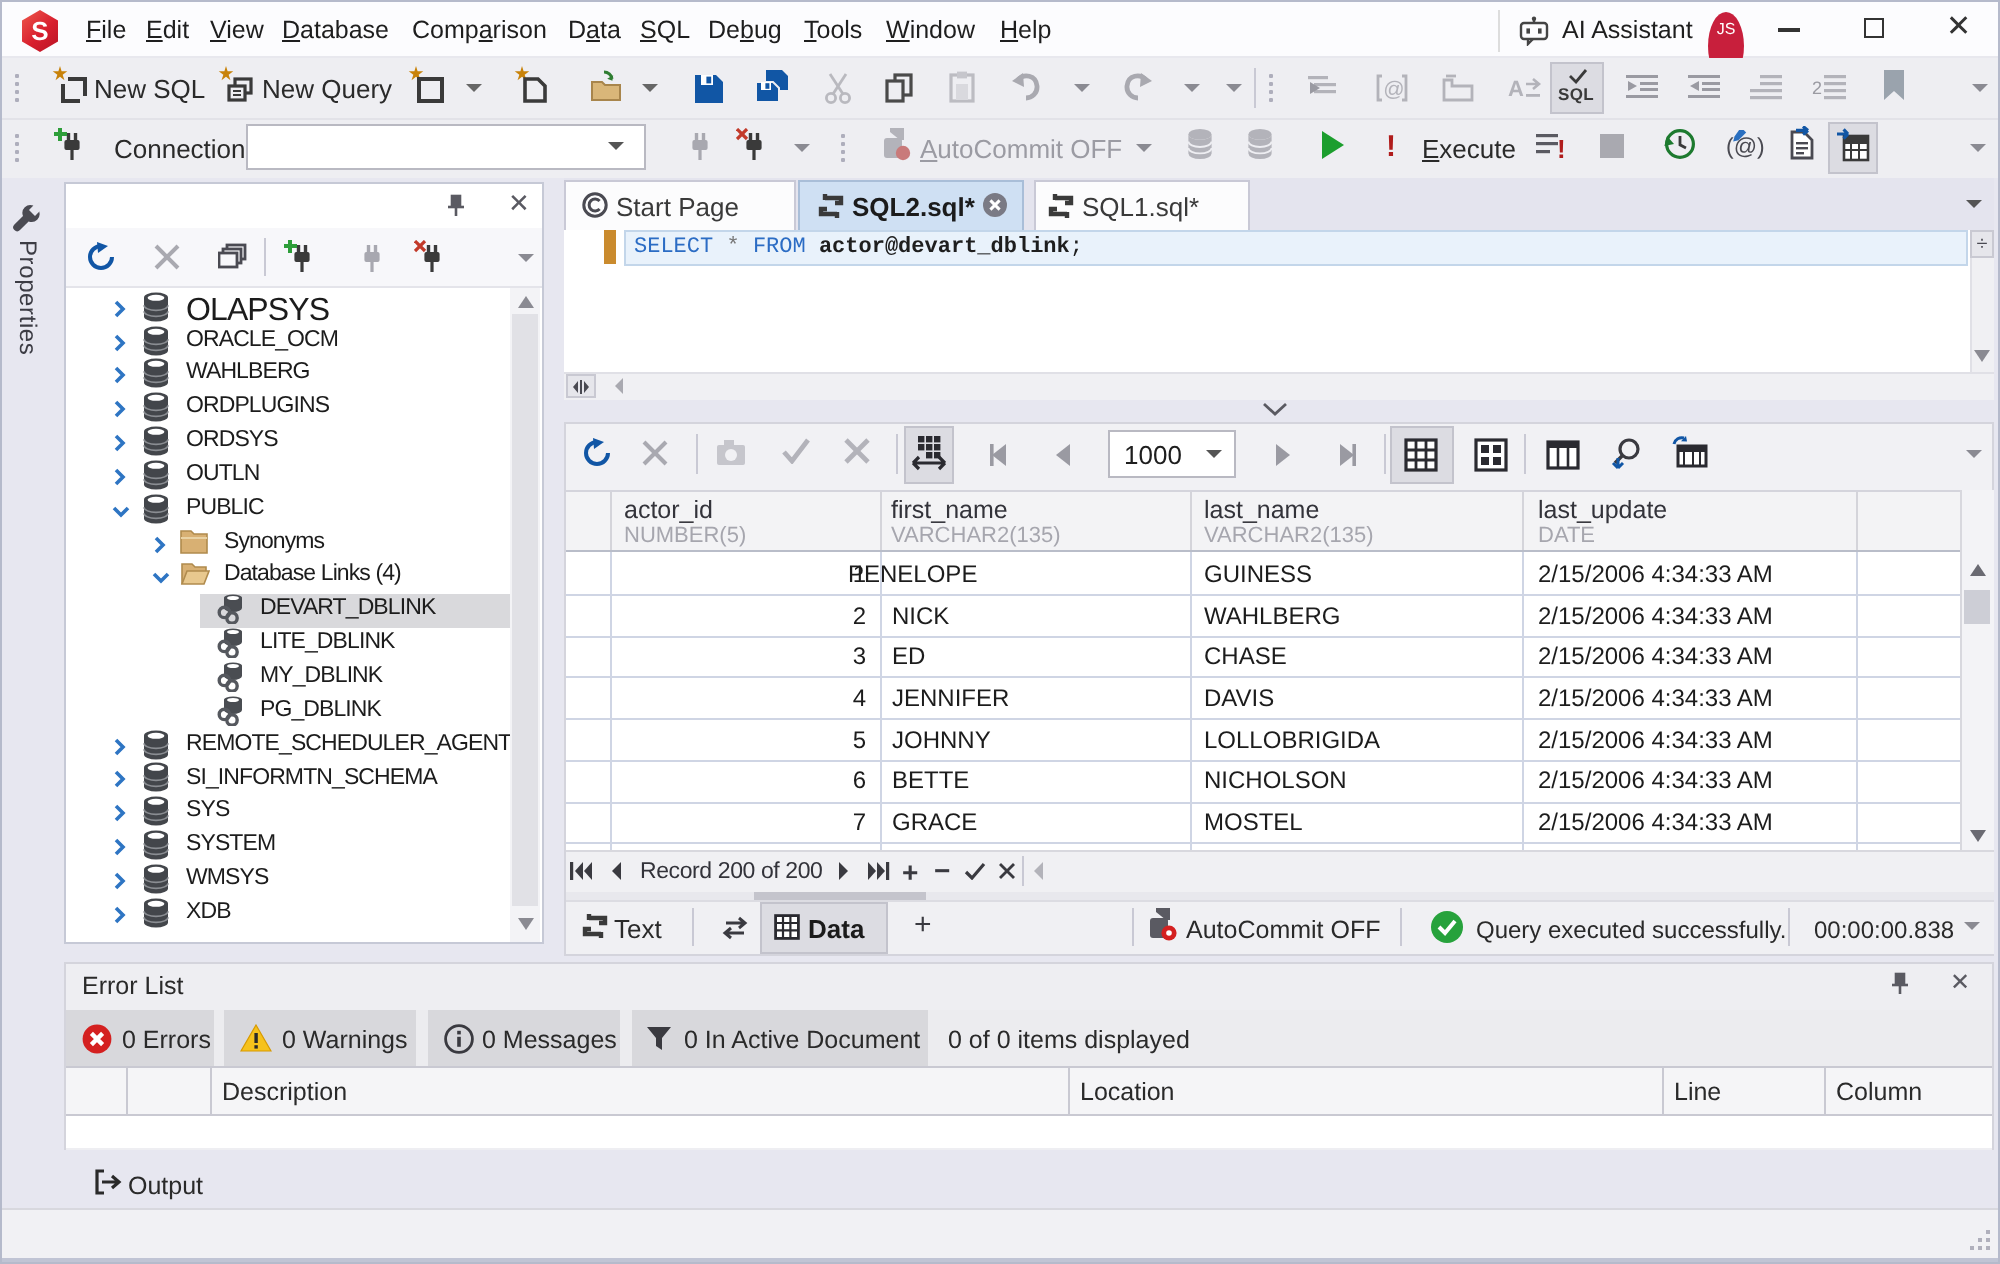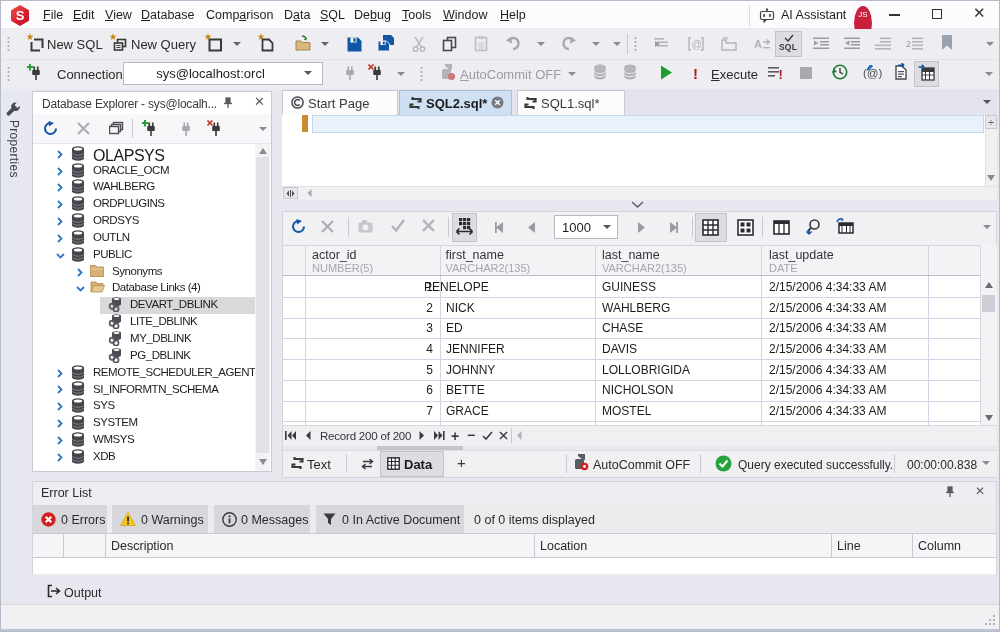--- a/index.html
+++ b/index.html
@@ -197,21 +197,20 @@
 <g fill="#3a3a3a">
         <rect x="5.2" y="6" width="7.6" height="5" rx="1"></rect>
         <rect x="6.4" y="2.5" width="1.7" height="4"></rect>
         <rect x="9.9" y="2.5" width="1.7" height="4"></rect>
         <rect x="8.2" y="11" width="1.6" height="5"></rect>
       </g>
       <path d="M3 0 H5 V2.5 H7.5 V4.5 H5 V7 H3 V4.5 H0.5 V2.5 H3 Z" fill="#2e9e3a" transform="translate(-1,-0.5)"></path>
     </svg>
 <div class="tb-txt" style="left:56px;top:66px">Connection</div>
 <div class="a" style="left:122px;top:61px;width:200px;height:23px;background:#fff;border:1px solid #b9b9c2"></div>
-<div class="a" style="left:122px;top:65px;width:175px;text-align:center;font-size:13px;color:#1e1e1e">sys@localhost:orcl</div>
 <div class="dd" style="left:303px;top:70px;border-top-color:#555"></div>
 <svg class="ico" style="left:340px;top:63px" width="16" height="17" viewBox="0 0 16 17">
 <g fill="#a8a8b0">
         <rect x="5.2" y="6" width="7.6" height="5" rx="1"></rect>
         <rect x="6.4" y="2.5" width="1.7" height="4"></rect>
         <rect x="9.9" y="2.5" width="1.7" height="4"></rect>
         <rect x="8.2" y="11" width="1.6" height="5"></rect>
       </g>
     </svg>
 <svg class="ico" style="left:367px;top:63px" width="16" height="17" viewBox="0 0 16 17">
@@ -290,21 +289,20 @@
       <rect x="4" y="4" width="12" height="3.5" fill="#3a3a3a"></rect>
       <path d="M0.5 3.5 H6 M6 3.5 L3.8 1.2 M6 3.5 L3.8 5.8" stroke="#1156a5" stroke-width="1.6" fill="none" transform="translate(0,-0.5)"></path>
     </svg>
 <div class="dd" style="left:984px;top:71px;border-top-color:#8a8a92"></div>
 <div class="a" style="left:0;top:88px;width:998px;height:515px;background:#e7e7f0"></div>
 <svg class="ico" style="left:5px;top:101px" width="15" height="15" viewBox="0 0 15 15">
       <path d="M13.5 3.5 a4 4 0 0 1 -5.2 5.2 L4 13 a1.8 1.8 0 0 1 -2.8 -2.8 L5.5 6 A4 4 0 0 1 10.7 0.8 L8.5 3 L11.5 6 L13.7 3.8 Z" fill="#4a4a52"></path>
     </svg>
 <div class="a" style="left:6px;top:119px;font-size:12px;color:#3c3c44;writing-mode:vertical-rl;letter-spacing:0.3px">Properties</div>
 <div class="a" style="left:31px;top:90px;width:240px;height:381px;background:#fff;border:1px solid #c6c9d6"></div>
-<div class="a" style="left:41px;top:96px;font-size:12px;letter-spacing:-0.2px;color:#3a3a3a;width:182px;white-space:nowrap;overflow:hidden">Database Explorer - sys@localh...</div>
 <svg class="ico" style="left:222px;top:96px" width="10" height="12" viewBox="0 0 10 12">
       <g stroke="#5a5a62" stroke-width="1.3" fill="none">
         <rect x="3" y="1" width="4" height="5" fill="#5a5a62"></rect>
         <line x1="1" y1="6.5" x2="9" y2="6.5"></line>
         <line x1="5" y1="7" x2="5" y2="11"></line>
       </g>
     </svg>
 <div class="a" style="left:253px;top:93px;font-size:13px;color:#5a5a62">✕</div>
 <div class="a" style="left:32px;top:113px;width:238px;height:30px;background:#f7f7fa;border-bottom:1px solid #e4e4ea"></div>
 <svg class="ico" style="left:42px;top:120px" width="15" height="15" viewBox="0 0 15 15">
@@ -564,20 +562,21 @@
 <svg class="ico" style="left:523px;top:95px" width="13" height="14" viewBox="0 0 13 14">
       <path d="M3.5 3 H11.5 V5.5 H8.5" fill="none" stroke="#3a3a3a" stroke-width="2.2"></path>
       <path d="M9.5 11 H1.5 V8.5 H4.5" fill="none" stroke="#3a3a3a" stroke-width="2.2"></path>
       <path d="M3.5 1 V4 M9.5 10 V13" stroke="#3a3a3a" stroke-width="2.2"></path>
     </svg>
 <div class="a" style="left:540px;top:95px;font-size:13px;color:#3a3a3a">SQL1.sql*</div>
 <div class="dd" style="left:982px;top:99px;border-top-color:#555"></div>
 <div class="a" style="left:281px;top:114px;width:715px;height:71px;background:#fff"></div>
 <div class="a" style="left:311px;top:113.5px;width:672px;height:18px;background:#e9f2fb;border:1px solid #c3d6ea"></div>
 <div class="a" style="left:301px;top:114px;width:5.5px;height:17px;background:#ca8b2e"></div>
+<div class="a" style="left:316px;top:117px;font-family:'Liberation Mono',monospace;font-size:11px;white-space:pre;color:#1e1e1e"><span style="color:#2b6cc4">SELECT</span> <span style="color:#777">*</span> <span style="color:#2b6cc4">FROM</span> <b>actor@devart_dblink</b>;</div>
 <div class="a" style="left:984px;top:114px;width:12px;height:71px;background:#f0f0f3;border-left:1px solid #e0e0e6"></div>
 <div class="a" style="left:984px;top:114px;width:12px;height:14px;background:#e6e6eb;border:1px solid #c9c9d2;color:#4a4a52;font-size:10px;text-align:center;line-height:13px">÷</div>
 <svg class="ico" style="left:986px;top:174px" width="8" height="6" viewBox="0 0 8 6">
       <path d="M4 6 L8 0 L0 0 Z" fill="#8a8a92"></path>
     </svg>
 <div class="a" style="left:281px;top:185px;width:715px;height:13.5px;background:#f0f0f3;border-top:1px solid #e0e0e6"></div>
 <div class="a" style="left:282px;top:186px;width:15px;height:12px;background:#e6e6eb;border:1px solid #c9c9d2"></div>
 <svg class="ico" style="left:285px;top:189px" width="9" height="7" viewBox="0 0 9 7">
       <path d="M3 0.5 L0.5 3.5 L3 6.5 Z M6 0.5 L8.5 3.5 L6 6.5 Z" fill="#4a4a52"></path>
       <line x1="4.5" y1="0" x2="4.5" y2="7" stroke="#4a4a52" stroke-width="1"></line>

